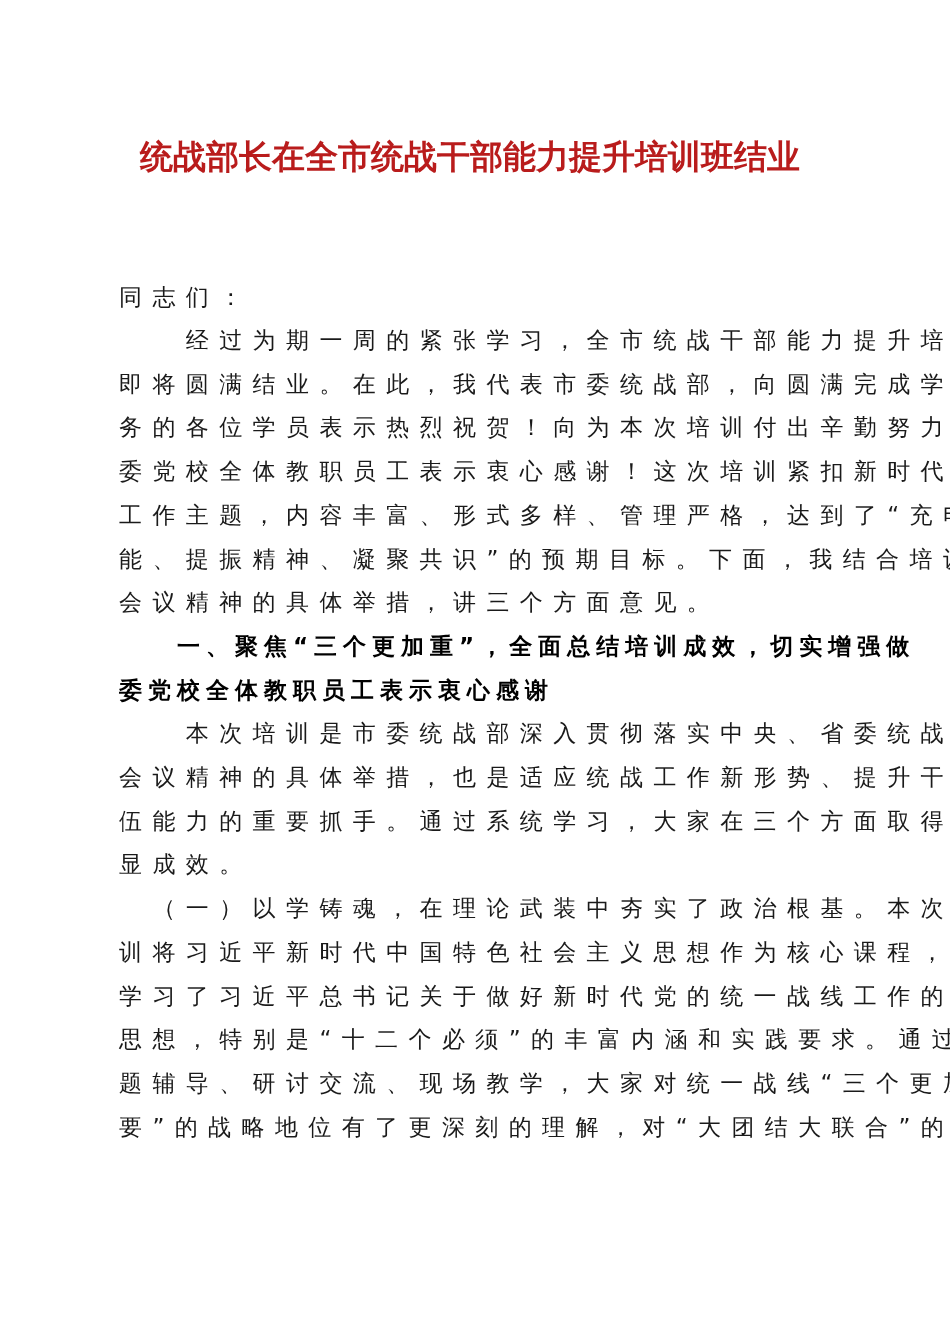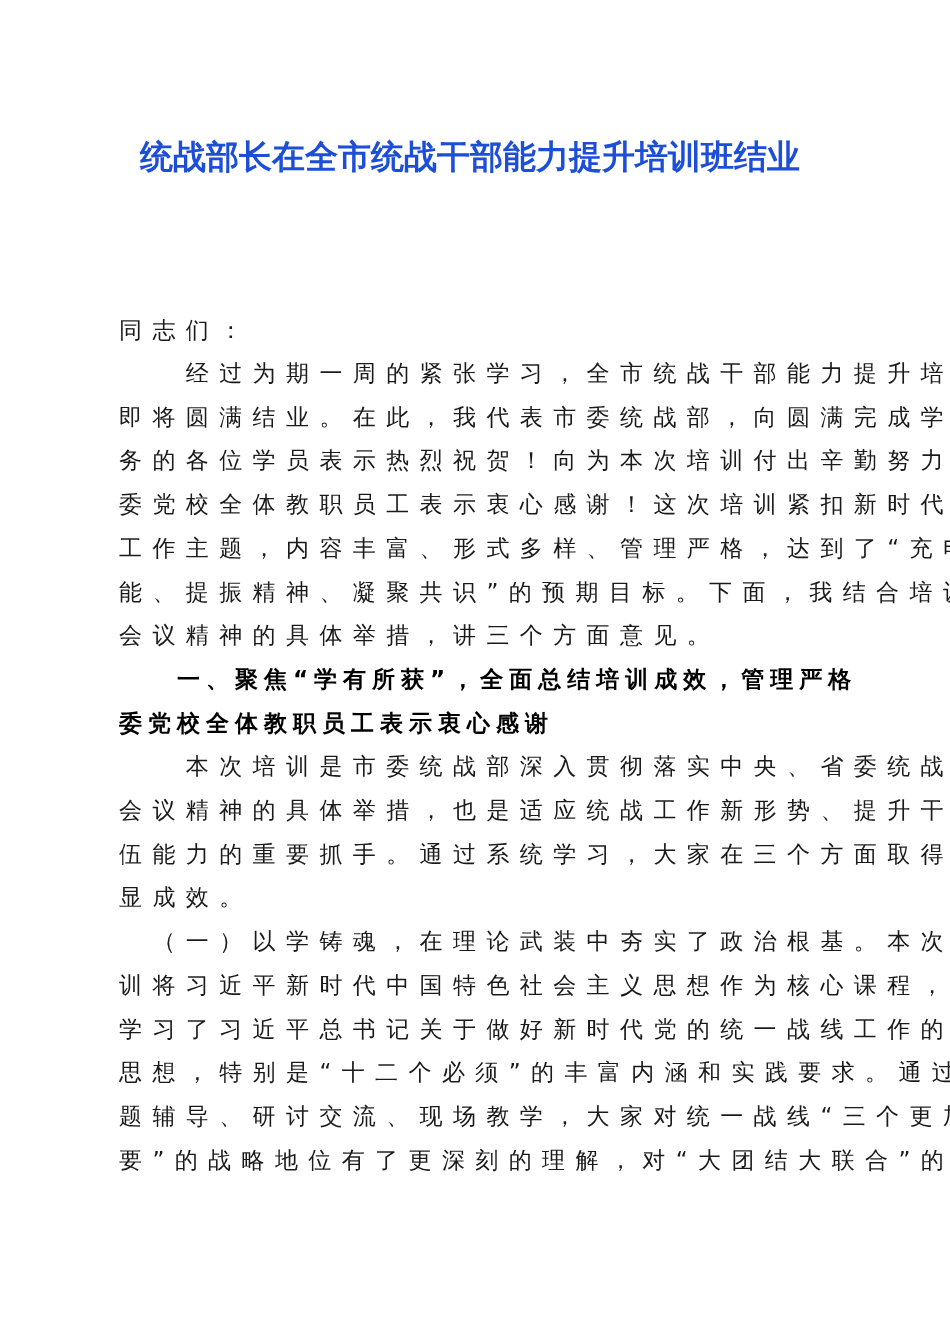--- a/index.html
+++ b/index.html
@@ -1,27 +1,27 @@
 <!DOCTYPE html>
 <html><head>
   <meta charset="utf-8">
   <style>
     html, body { margin: 0; padding: 0; background: #ffffff; }
     body { width: 950px; height: 1344px; position: relative; overflow: hidden; color: #111; }
     .page { position: absolute; left: 119px; top: 0; width: 702px; }
     .title {
       position: absolute; left: 0; width: 702px; top: 133px;
       text-align: center; font-family: "DejaVu Serif", serif; font-weight: bold;
-      font-size: 33px; line-height: 48px; letter-spacing: 0px; color: #1d4ed8;
+      font-size: 33px; line-height: 48px; letter-spacing: 0px; color: #b91c1c;
     }
     .line {
       position: absolute; left: 0; width: 702px; height: 43px;
       font-family: "DejaVu Sans", sans-serif; font-size: 23px; line-height: 43px;
       white-space: nowrap; color: #1a1a1a; letter-spacing: 10.4px;
-      text-align: justify; text-align-last: justify; margin-top: 33px;
+      text-align: justify; text-align-last: justify;
     }
     .line.last { text-align-last: left; }
     .line.bold { font-weight: bold; color: #000; letter-spacing: 6px; }
   </style>
 </head>
 <body>
 
 <div class="page">
   <div class="title">
     <div>统战部长在全市统战干部能力提升培训班结业</div>
@@ -30,21 +30,21 @@
   <div class="line last" style="top:276px;">同志们：</div>
 
   <div id="body-lines">
       <div class="line" style="top: 319px;">　　经过为期一周的紧张学习，全市统战干部能力提升培训班</div>
       <div class="line" style="top: 363px;">即将圆满结业。在此，我代表市委统战部，向圆满完成学习任</div>
       <div class="line" style="top: 406px;">务的各位学员表示热烈祝贺！向为本次培训付出辛勤努力的市</div>
       <div class="line" style="top: 450px;">委党校全体教职员工表示衷心感谢！这次培训紧扣新时代统战</div>
       <div class="line" style="top: 494px;">工作主题，内容丰富、形式多样、管理严格，达到了“充电赋</div>
       <div class="line" style="top: 538px;">能、提振精神、凝聚共识”的预期目标。下面，我结合培训主</div>
       <div class="line last" style="top: 581px;">会议精神的具体举措，讲三个方面意见。</div>
-      <div class="line bold" style="top: 625px;">　　一、聚焦“学有所获”，全面总结培训成效，管理严格</div>
+      <div class="line bold" style="top: 625px;">　　一、聚焦“三个更加重”，全面总结培训成效，切实增强做</div>
       <div class="line bold last" style="top: 669px;">委党校全体教职员工表示衷心感谢</div>
       <div class="line" style="top: 712px;">　　本次培训是市委统战部深入贯彻落实中央、省委统战工作</div>
       <div class="line" style="top: 756px;">会议精神的具体举措，也是适应统战工作新形势、提升干部队</div>
       <div class="line" style="top: 800px;">伍能力的重要抓手。通过系统学习，大家在三个方面取得了明</div>
       <div class="line last" style="top: 843px;">显成效。</div>
       <div class="line" style="top: 887px;">　（一）以学铸魂，在理论武装中夯实了政治根基。本次培</div>
       <div class="line" style="top: 931px;">训将习近平新时代中国特色社会主义思想作为核心课程，系统</div>
       <div class="line" style="top: 975px;">学习了习近平总书记关于做好新时代党的统一战线工作的重要</div>
       <div class="line" style="top: 1018px;">思想，特别是“十二个必须”的丰富内涵和实践要求。通过专</div>
       <div class="line" style="top: 1062px;">题辅导、研讨交流、现场教学，大家对统一战线“三个更加重</div>

